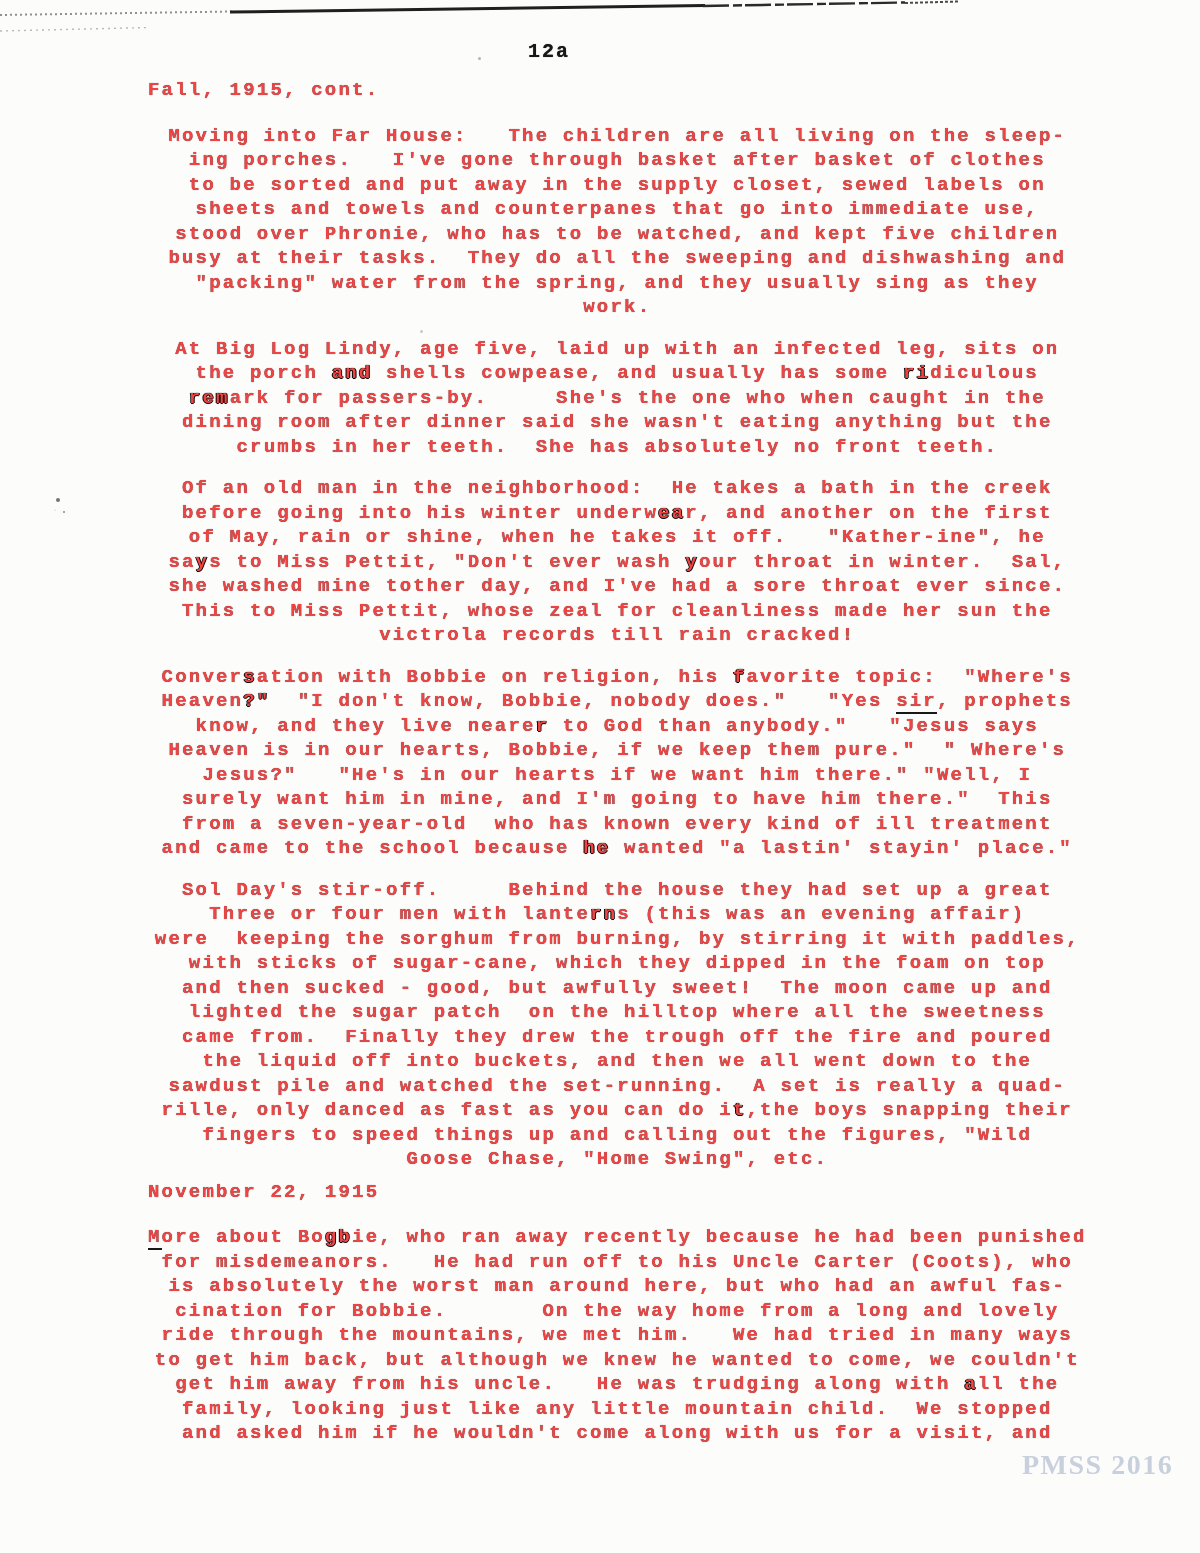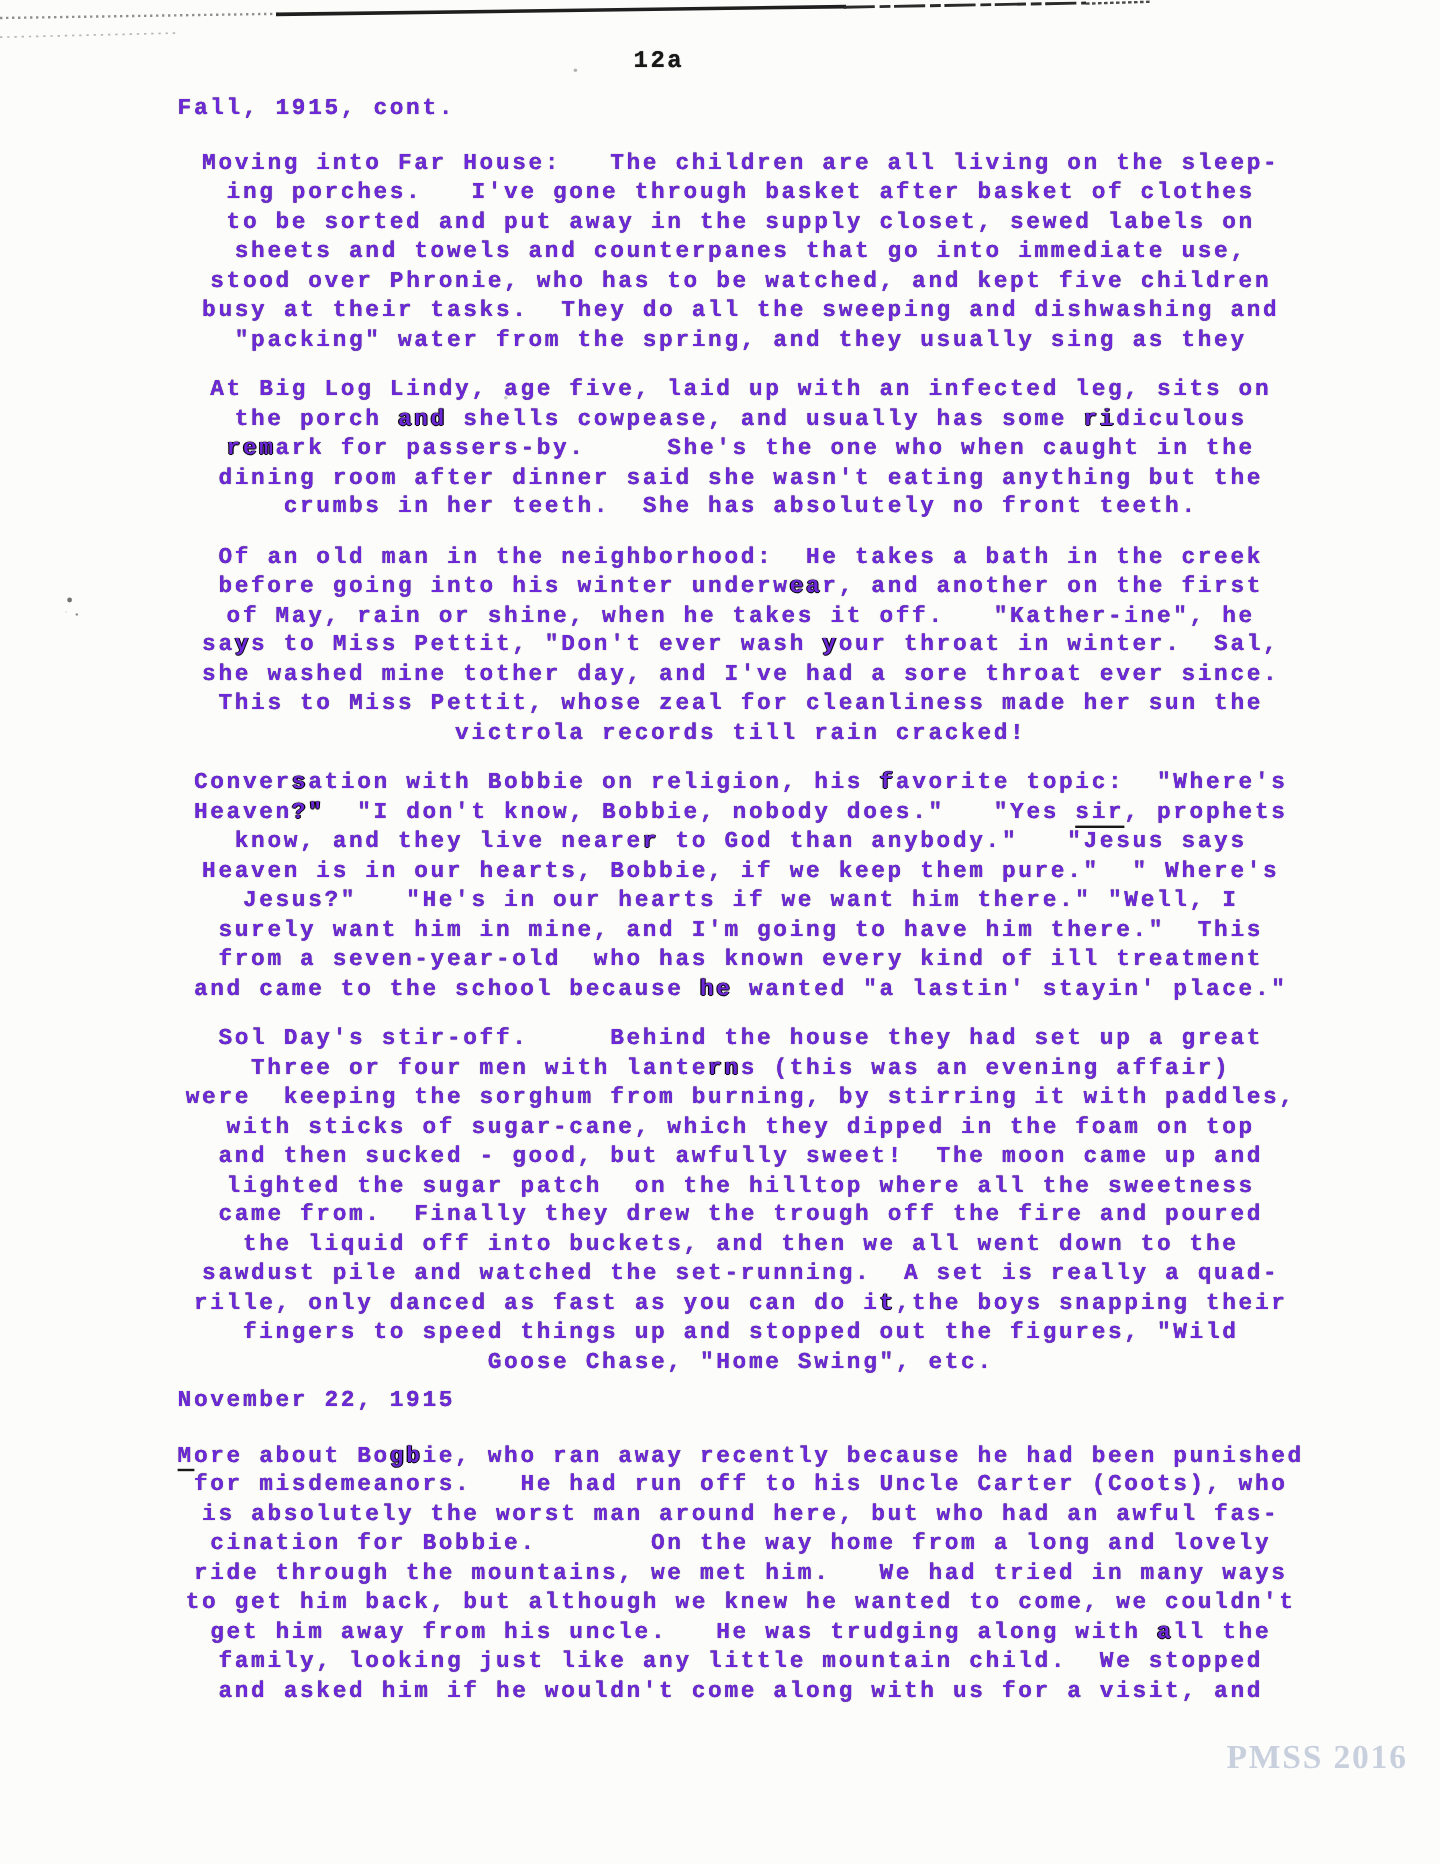--- a/index.html
+++ b/index.html
@@ -12,21 +12,21 @@
     font-family:"Liberation Mono","DejaVu Sans Mono",monospace;
   }
   .scan-edge{position:absolute;top:0;left:0;z-index:3;}
   .page-number{
     position:absolute;left:528px;top:40px;z-index:2;
     font-size:20px;font-weight:700;letter-spacing:2px;color:#181818;
     text-shadow:0 0 .7px rgba(10,10,10,.85);
   }
   .content{
     position:absolute;left:148px;top:78px;z-index:2;
-    color:#6d28d9;font-size:19px;font-weight:700;letter-spacing:2.2px;
+    color:#ef4444;font-size:19px;font-weight:700;letter-spacing:2.2px;
   }
   .line{
     white-space:pre;height:24.5px;line-height:24.5px;
     text-shadow:0 0 .7px rgba(10,10,10,.85);
   }
   .paragraph{margin:0 0 17px 0;text-align:center;}
   .paragraph.compact{margin-bottom:8px;}
   .paragraph.last{margin-bottom:16px;}
   .heading{margin:0 0 21px 0;}
   span.ov{ 
@@ -72,20 +72,21 @@
         <div class="line">Fall, 1915, cont.</div>
       </div>
       <div class="paragraph">
         <div class="line">Moving into Far House:   The children are all living on the sleep-</div>
         <div class="line">ing porches.   I've gone through basket after basket of clothes</div>
         <div class="line">to be sorted and put away in the supply closet, sewed labels on</div>
         <div class="line">sheets and towels and counterpanes that go into immediate use,</div>
         <div class="line">stood over Phronie, who has to be watched, and kept five children</div>
         <div class="line">busy at their tasks.  They do all the sweeping and dishwashing and</div>
         <div class="line">"packing" water from the spring, and they usually sing as they</div>
+        <div class="line">work.</div>
       </div>
       <div class="paragraph">
         <div class="line">At Big Log Lindy, age five, laid up with an infected leg, sits on</div>
         <div class="line">the porch <span class="ov">and</span> shells cowpease, and usually has some <span class="ov">ri</span>diculous</div>
         <div class="line"><span class="ov">rem</span>ark for passers-by.     She's the one who when caught in the</div>
         <div class="line">dining room after dinner said she wasn't eating anything but the</div>
         <div class="line">crumbs in her teeth.  She has absolutely no front teeth.</div>
       </div>
       <div class="paragraph">
         <div class="line">Of an old man in the neighborhood:  He takes a bath in the creek</div>
@@ -110,21 +111,21 @@
         <div class="line">Sol Day's stir-off.     Behind the house they had set up a great</div>
         <div class="line">Three or four men with lante<span class="ov">rn</span>s (this was an evening affair)</div>
         <div class="line">were  keeping the sorghum from burning, by stirring it with paddles,</div>
         <div class="line">with sticks of sugar-cane, which they dipped in the foam on top</div>
         <div class="line">and then sucked - good, but awfully sweet!  The moon came up and</div>
         <div class="line">lighted the sugar patch  on the hilltop where all the sweetness</div>
         <div class="line">came from.  Finally they drew the trough off the fire and poured</div>
         <div class="line">the liquid off into buckets, and then we all went down to the</div>
         <div class="line">sawdust pile and watched the set-running.  A set is really a quad-</div>
         <div class="line">rille, only danced as fast as you can do i<span class="ov">t</span>,the boys snapping their</div>
-        <div class="line">fingers to speed things up and stopped out the figures, "Wild</div>
+        <div class="line">fingers to speed things up and calling out the figures, "Wild</div>
         <div class="line">Goose Chase, "Home Swing", etc.</div>
       </div>
       <div class="heading">
         <div class="line">November 22, 1915</div>
       </div>
       <div class="paragraph last">
         <div class="line"><span class="u">M</span>ore about Bo<span class="ov">gb</span>ie, who ran away recently because he had been punished</div>
         <div class="line">for misdemeanors.   He had run off to his Uncle Carter (Coots), who</div>
         <div class="line">is absolutely the worst man around here, but who had an awful fas-</div>
         <div class="line">cination for Bobbie.       On the way home from a long and lovely</div>

